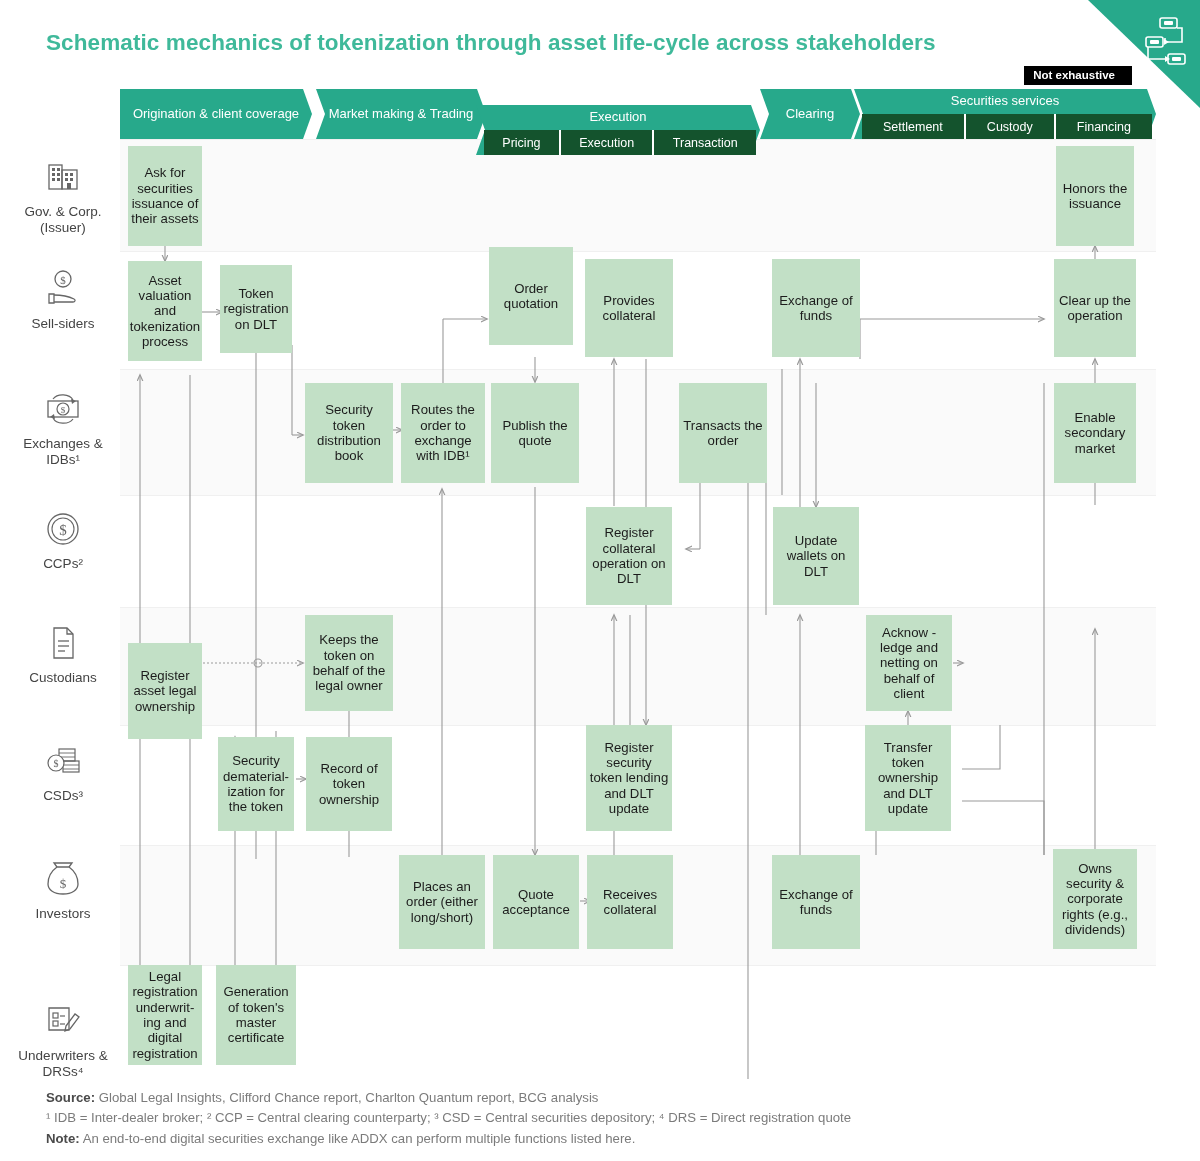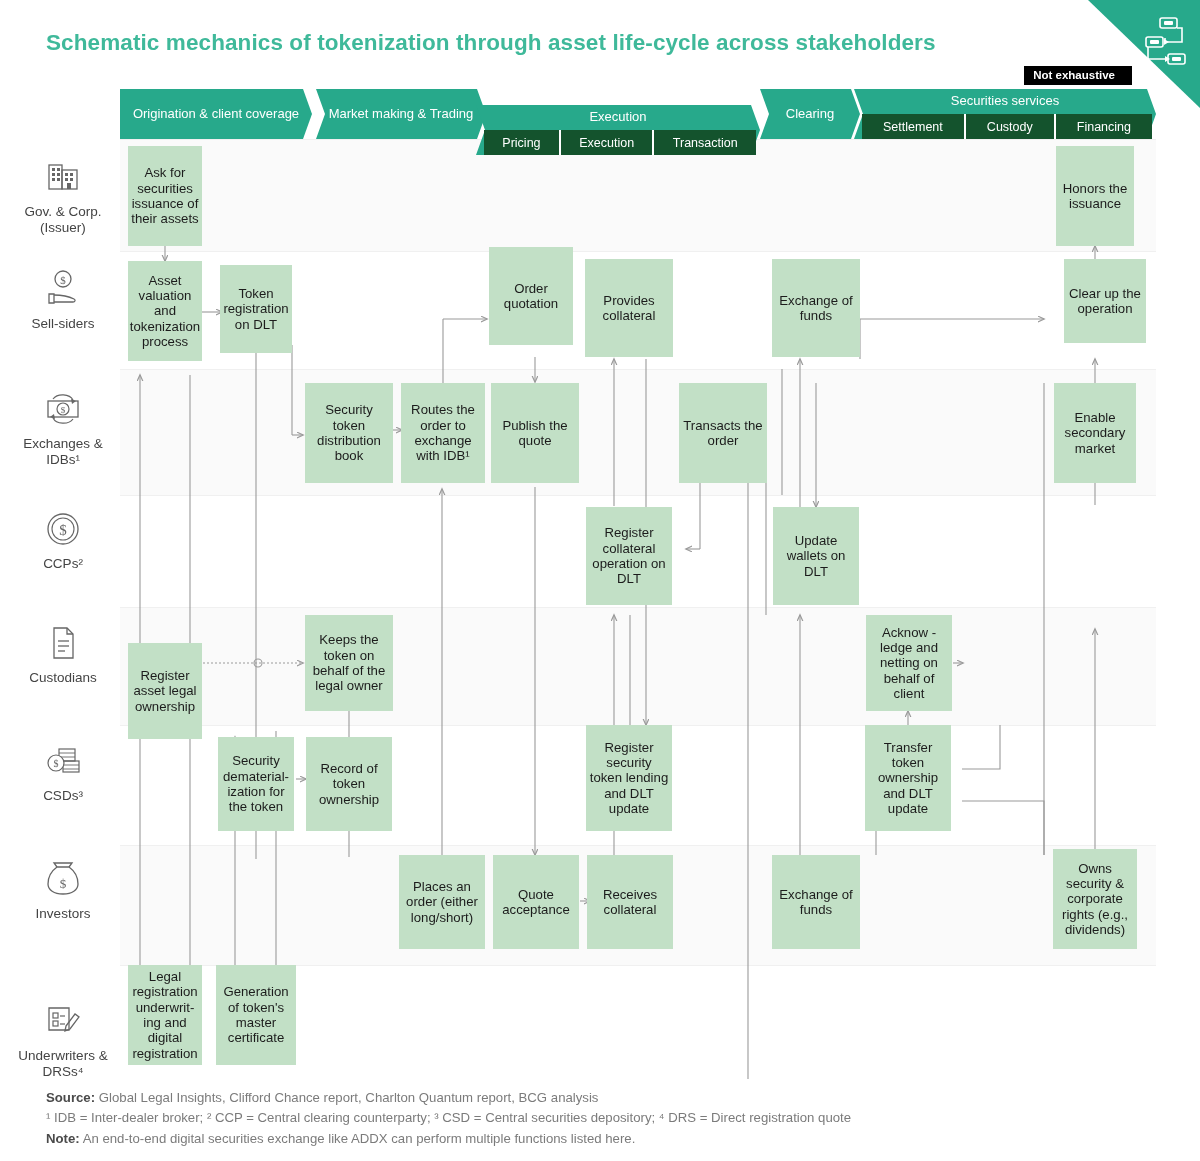--- a/index.html
+++ b/index.html
@@ -376,21 +376,21 @@
   </div>
 
   <div class="pbox" style="left:128px; top:7px;   width:74px;  height:100px;">Ask for securities issuance of their assets</div>
   <div class="pbox" style="left:1056px;top:7px;   width:78px;  height:100px;">Honors the issuance</div>
 
   <div class="pbox" style="left:128px; top:122px; width:74px;  height:100px;">Asset valuation and tokenization process</div>
   <div class="pbox" style="left:220px; top:126px; width:72px;  height:88px;">Token registration on DLT</div>
   <div class="pbox" style="left:489px; top:108px; width:84px;  height:98px;">Order quotation</div>
   <div class="pbox" style="left:585px; top:120px; width:88px;  height:98px;">Provides collateral</div>
   <div class="pbox" style="left:772px; top:120px; width:88px;  height:98px;">Exchange of funds</div>
-  <div class="pbox" style="left:1054px;top:120px; width:82px;  height:84px;margin-left:10px;">Clear up the operation</div>
+  <div class="pbox" style="left:1054px;top:120px; width:82px;  height:98px;">Clear up the operation</div>
 
   <div class="pbox" style="left:305px; top:244px; width:88px;  height:100px;">Security token distribution book</div>
   <div class="pbox" style="left:401px; top:244px; width:84px;  height:100px;">Routes the order to exchange with IDB¹</div>
   <div class="pbox" style="left:491px; top:244px; width:88px;  height:100px;">Publish the quote</div>
   <div class="pbox" style="left:679px; top:244px; width:88px;  height:100px;">Transacts the order</div>
   <div class="pbox" style="left:1054px;top:244px; width:82px;  height:100px;">Enable secondary market</div>
 
   <div class="pbox" style="left:773px; top:368px; width:86px;  height:98px;">Update wallets on DLT</div>
   <div class="pbox" style="left:586px; top:368px; width:86px;  height:98px;">Register collateral operation on DLT</div>
 

